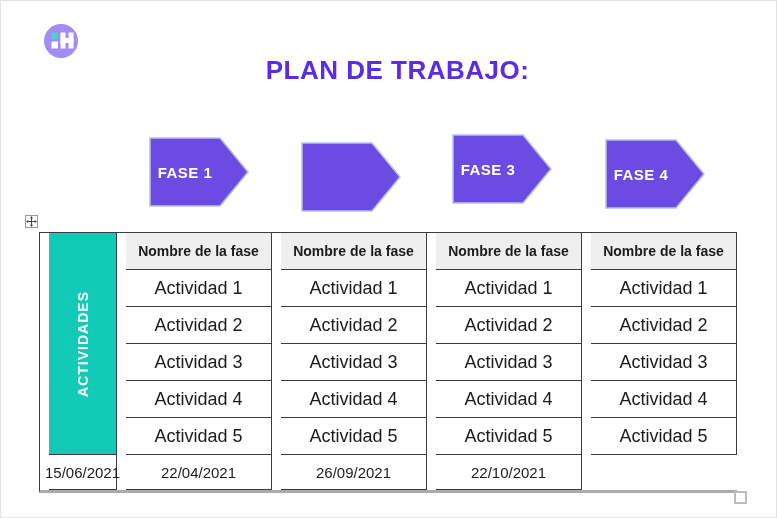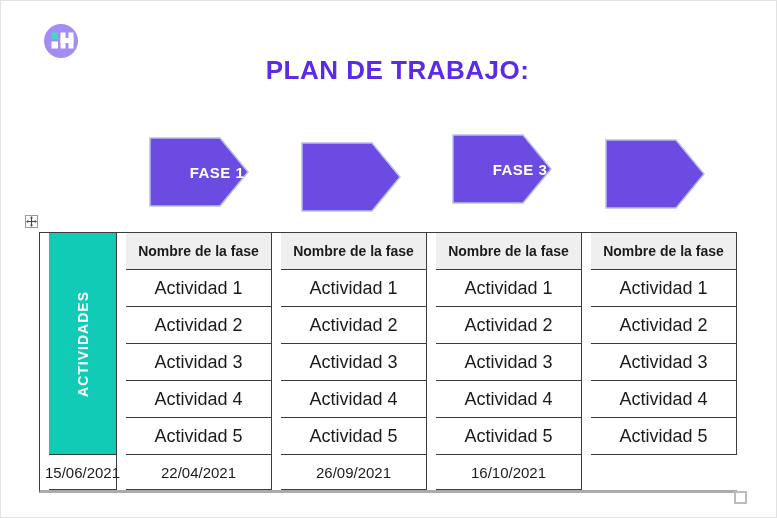--- a/index.html
+++ b/index.html
@@ -21,21 +21,21 @@
     text-align:center;
     font-size:26px;font-weight:700;letter-spacing:.5px;
     color:var(--title-purple);
   }
   
   .phase{position:absolute;width:100px;height:70px;}
   .phase svg{position:absolute;left:0;top:0;width:100%;height:100%;}
   .phase .phase-label{
     position:absolute;left:0;top:0;width:72px;height:70px;
     display:flex;align-items:center;justify-content:center;
-    color:#fff;font-size:15px;font-weight:700;letter-spacing:.5px;margin-left:32px;
+    color:#fff;font-size:15px;font-weight:700;letter-spacing:.5px;
   }
   .phase1{left:148px;top:136px;}
   .phase2{left:300px;top:141px;}
   .phase3{left:451px;top:133px;}
   .phase4{left:604px;top:138px;}
   
   .move-handle{
     position:absolute;left:24px;top:214px;width:13px;height:13px;
     background:#fdfdfd;border:1px solid #9a9a9a;box-sizing:border-box;
     display:flex;align-items:center;justify-content:center;cursor:move;
@@ -111,20 +111,21 @@
   <div class="phase phase3">
     <svg viewBox="0 0 100 70" preserveAspectRatio="none">
       <polygon points="1,1 71,1 99,35 71,69 1,69" style="fill:var(--purple);stroke:var(--arrow-outline);stroke-width:1.5"></polygon>
     </svg>
     <span class="phase-label">FASE 3</span>
   </div>
   <div class="phase phase4">
     <svg viewBox="0 0 100 70" preserveAspectRatio="none">
       <polygon points="1,1 71,1 99,35 71,69 1,69" style="fill:var(--purple);stroke:var(--arrow-outline);stroke-width:1.5"></polygon>
     </svg>
+    <span class="phase-label">FASE 4</span>
   </div>
 
   <div class="move-handle">
     <svg width="11" height="11" viewBox="0 0 12 12">
       <g style="stroke:#4a4a4a;stroke-width:1.2">
         <line x1="6" y1="2" x2="6" y2="10"></line>
         <line x1="2" y1="6" x2="10" y2="6"></line>
       </g>
       <g style="fill:#4a4a4a">
         <polygon points="6,0 4.4,2.4 7.6,2.4"></polygon>
@@ -166,18 +167,18 @@
     <div class="cell activity">Actividad 4</div>
 
     <div class="cell activity">Actividad 5</div>
     <div class="cell activity">Actividad 5</div>
     <div class="cell activity">Actividad 5</div>
     <div class="cell activity">Actividad 5</div>
 
     <div class="cell date">15/06/2021</div>
     <div class="cell date">22/04/2021</div>
     <div class="cell date">26/09/2021</div>
-    <div class="cell date">16/10/2021</div>
+    <div class="cell date">22/10/2021</div>
   </div>
 
   <div class="resize-handle"></div>
 
 </div>
 
 </body></html>

